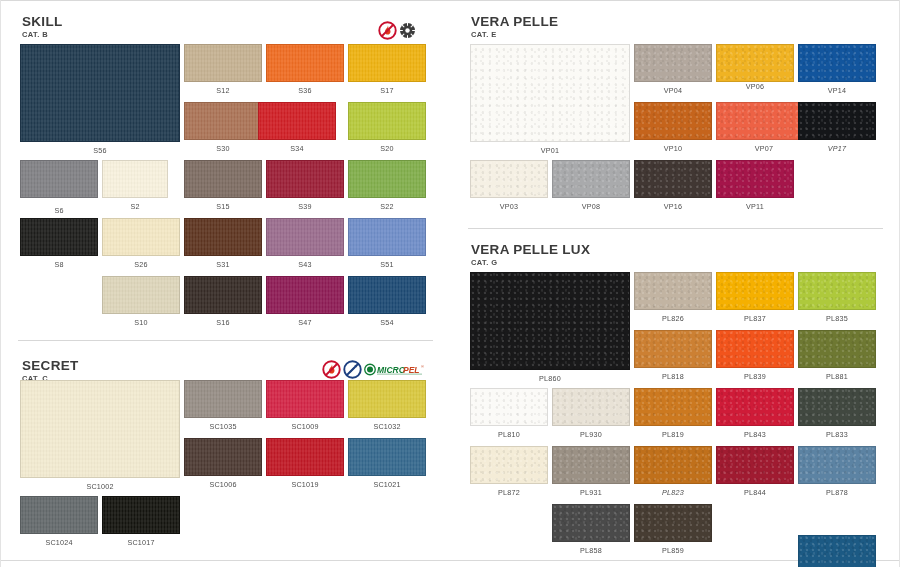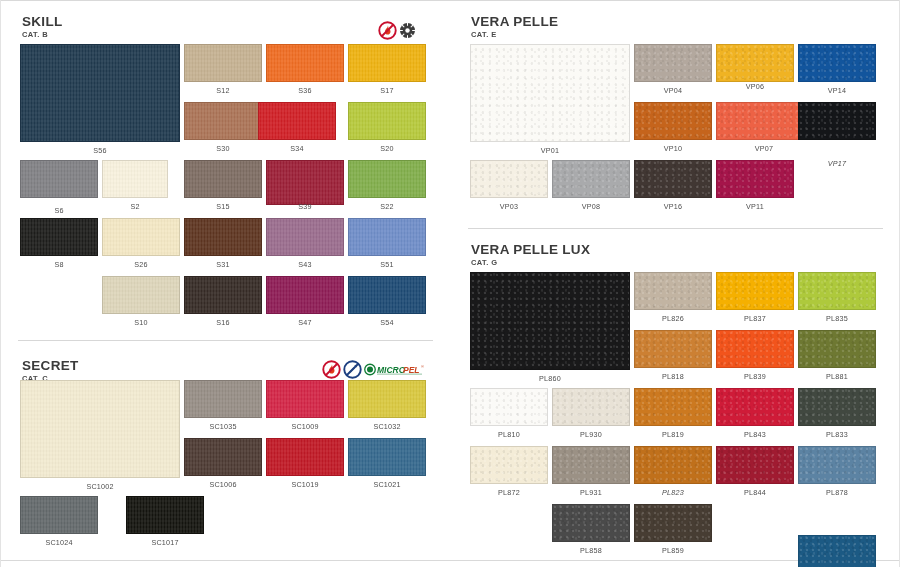--- a/index.html
+++ b/index.html
@@ -197,21 +197,21 @@
         <div class="cap" style="top: 47px;">S6</div>
       </div>
       <div class="cell" style="left: 102px; top: 160px; width: 66px; height: 38px;">
         <div class="sw" style="background: rgb(247, 241, 221);"></div>
         <div class="cap" style="top: 43px;">S2</div>
       </div>
       <div class="cell" style="left: 184px; top: 160px; width: 78px; height: 38px;">
         <div class="sw" style="background: rgb(125, 108, 98);"></div>
         <div class="cap" style="top: 43px;">S15</div>
       </div>
-      <div class="cell" style="left: 266px; top: 160px; width: 78px; height: 45px;">
+      <div class="cell" style="left: 266px; top: 160px; width: 78px; height: 38px;">
         <div class="sw" style="background: rgb(156, 31, 55);"></div>
         <div class="cap" style="top: 43px;">S39</div>
       </div>
       <div class="cell" style="left: 348px; top: 160px; width: 78px; height: 38px;">
         <div class="sw" style="background: rgb(129, 174, 75);"></div>
         <div class="cap" style="top: 43px;">S22</div>
       </div>
       <div class="cell" style="left: 20px; top: 218px; width: 78px; height: 38px;">
         <div class="sw" style="background: rgb(29, 29, 27);"></div>
         <div class="cap" style="top: 43px;">S8</div>
@@ -273,21 +273,21 @@
         <div class="cap" style="top: 43px;">SC1019</div>
       </div>
       <div class="cell" style="left: 348px; top: 438px; width: 78px; height: 38px;">
         <div class="sw" style="background: rgb(53, 104, 141);"></div>
         <div class="cap" style="top: 43px;">SC1021</div>
       </div>
       <div class="cell" style="left: 20px; top: 496px; width: 78px; height: 38px;">
         <div class="sw" style="background: rgb(99, 105, 107);"></div>
         <div class="cap" style="top: 43px;">SC1024</div>
       </div>
-      <div class="cell" style="left: 102px; top: 496px; width: 78px; height: 38px; margin-left: 24px;">
+      <div class="cell" style="left: 102px; top: 496px; width: 78px; height: 38px;">
         <div class="sw" style="background: rgb(20, 20, 15);"></div>
         <div class="cap" style="top: 43px;">SC1017</div>
       </div>
       <div class="cell" style="left: 470px; top: 44px; width: 160px; height: 98px;">
         <div class="sw grain" style="background: rgb(251, 250, 246);"></div>
         <div class="cap" style="top: 103px;">VP01</div>
       </div>
       <div class="cell" style="left: 634px; top: 44px; width: 78px; height: 38px;">
         <div class="sw grain" style="background: rgb(179, 168, 158);"></div>
         <div class="cap" style="top: 43px;">VP04</div>
@@ -303,21 +303,21 @@
       <div class="cell" style="left: 634px; top: 102px; width: 78px; height: 38px;">
         <div class="sw grain" style="background: rgb(197, 100, 28);"></div>
         <div class="cap" style="top: 43px;">VP10</div>
       </div>
       <div class="cell" style="left: 716px; top: 102px; width: 96px; height: 38px;">
         <div class="sw grain" style="background: rgb(237, 98, 69);"></div>
         <div class="cap" style="top: 43px;">VP07</div>
       </div>
       <div class="cell" style="left: 798px; top: 102px; width: 78px; height: 38px;">
         <div class="sw grain" style="background: rgb(20, 22, 25);"></div>
-        <div class="cap" style="top: 58px; font-style: italic;">VP17</div>
+        <div class="cap" style="top: 43px; font-style: italic;">VP17</div>
       </div>
       <div class="cell" style="left: 470px; top: 160px; width: 78px; height: 38px;">
         <div class="sw grain" style="background: rgb(245, 240, 228);"></div>
         <div class="cap" style="top: 43px;">VP03</div>
       </div>
       <div class="cell" style="left: 552px; top: 160px; width: 78px; height: 38px;">
         <div class="sw grain" style="background: rgb(169, 170, 172);"></div>
         <div class="cap" style="top: 43px;">VP08</div>
       </div>
       <div class="cell" style="left: 634px; top: 160px; width: 78px; height: 38px;">

